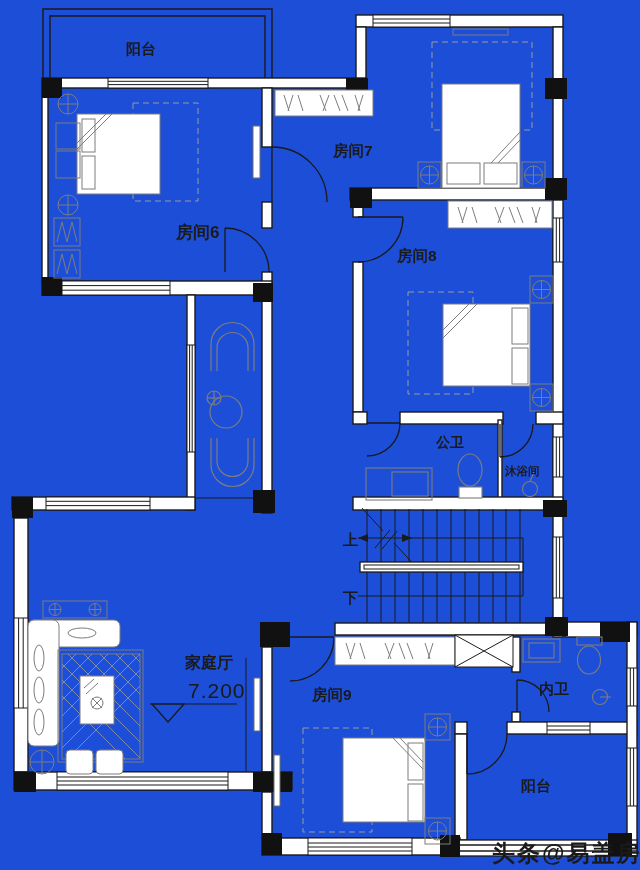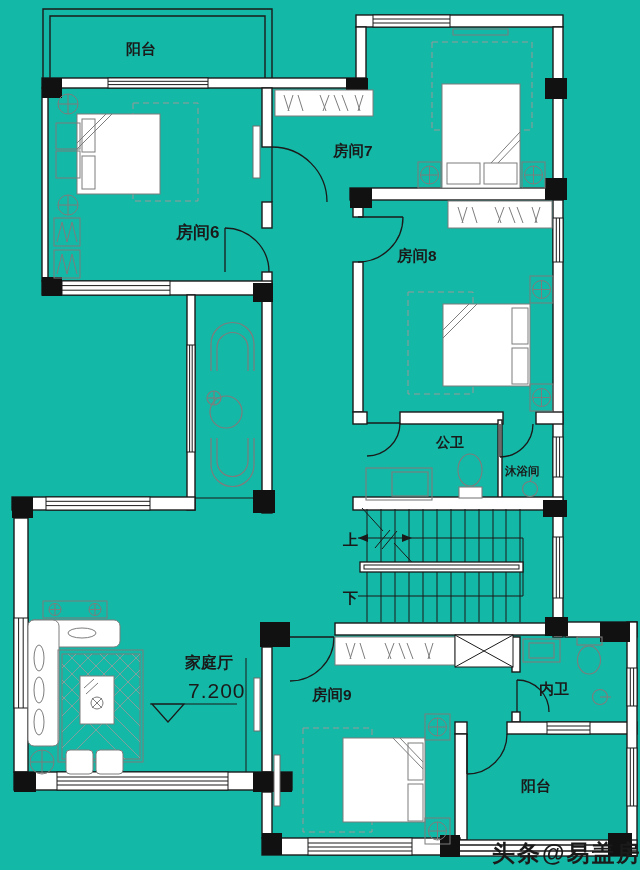--- a/index.html
+++ b/index.html
@@ -1,16 +1,16 @@
 <!DOCTYPE html>
 <html><head>
 <meta charset="utf-8">
 <style>
   html,body{margin:0;padding:0;background:#fff;}
-  .page{position:relative;width:640px;height:870px;background:#14b8a6;overflow:hidden;
+  .page{position:relative;width:640px;height:870px;background:#1d4ed8;overflow:hidden;
         font-family:"Liberation Sans","DejaVu Sans",sans-serif;text-align:right;}
   svg{display:block;}
   svg text{font-family:"Liberation Sans","DejaVu Sans",sans-serif;fill:#1a1a1a;}
   .lbl{font-weight:bold;}
   .elev{font-weight:normal;letter-spacing:1px;}
   .wm{font-weight:bold;letter-spacing:2px;}
 </style>
 </head>
 <body>
 

